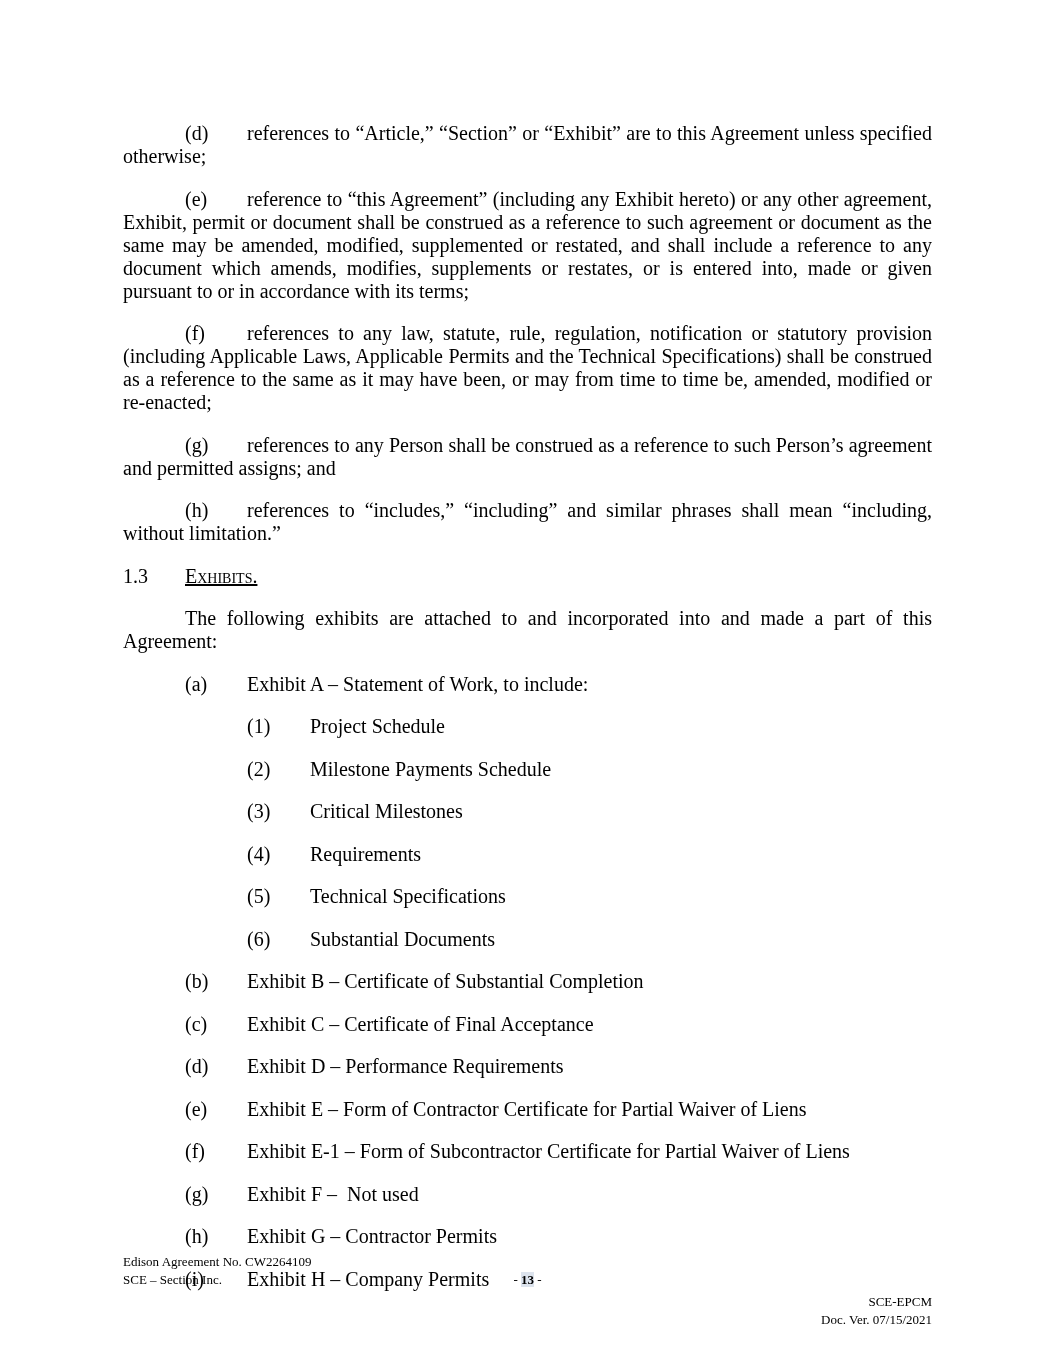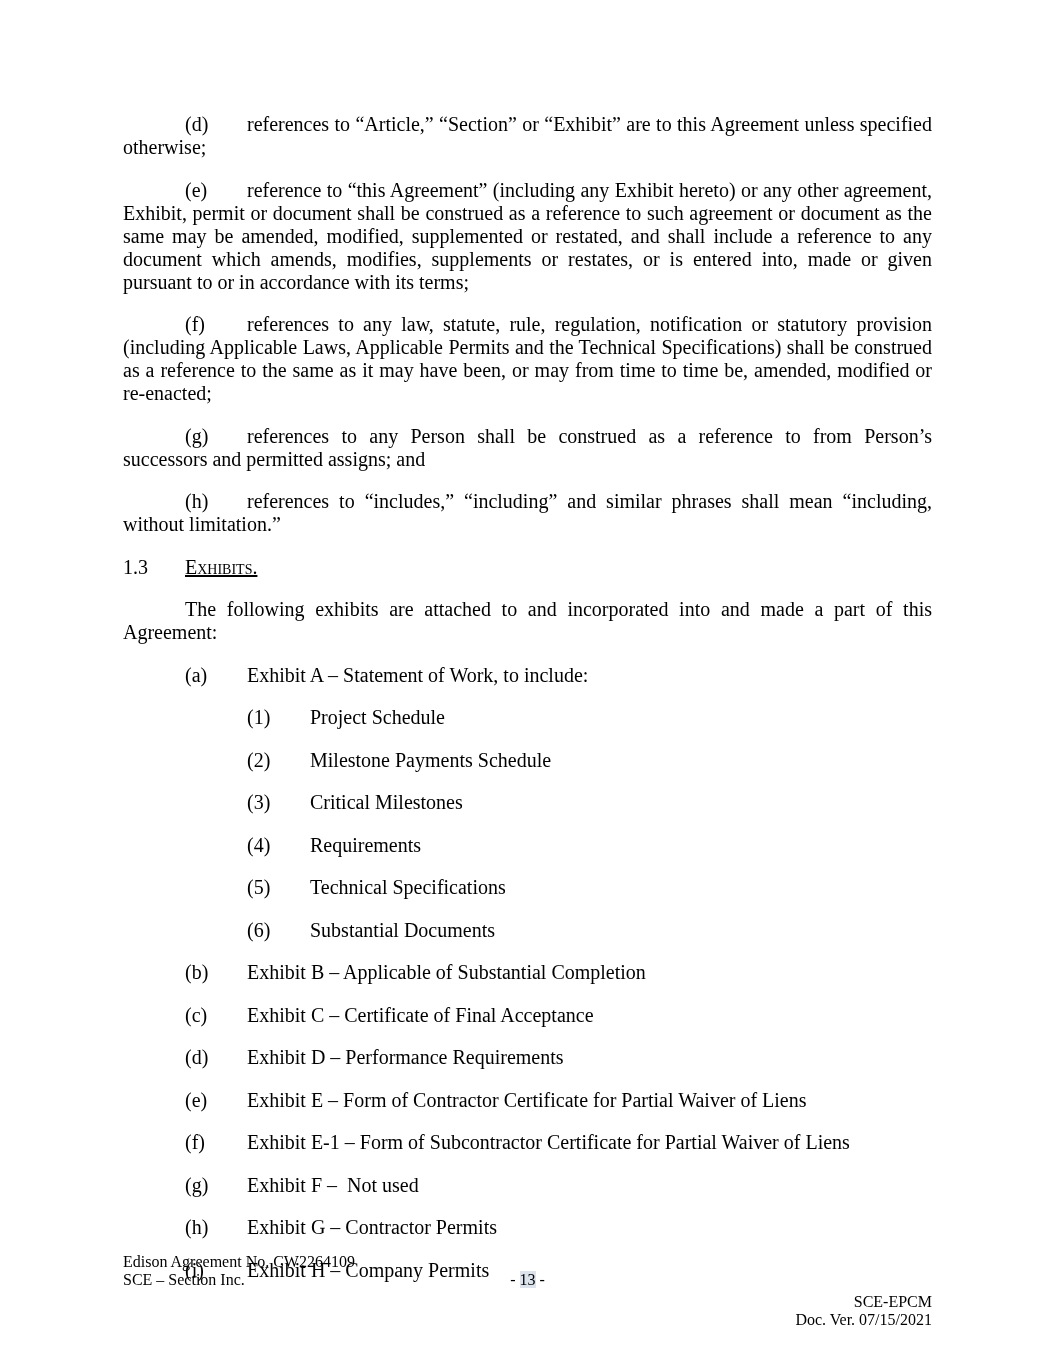--- a/index.html
+++ b/index.html
@@ -17,21 +17,21 @@
   }
   .page {
     position: absolute;
     inset: 0;
     background: #ffffff;
   }
   .body-text {
     position: absolute;
     left: 123px;
     right: 123px;
-    top: 113px;
+    top: 122px;
     font-size: 20px;
     line-height: 23px;
   }
   p.para {
     margin: 0 0 19.5px 0;
     text-align: justify;
   }
   .ind1 { text-indent: 62px; }
   .ind2 { text-indent: 124px; }
   .tab {
@@ -49,73 +49,73 @@
     font-variant-caps: small-caps;
     font-variant: small-caps;
     text-decoration: underline;
   }
   .item-text { white-space: pre-wrap; }
   .footer {
     position: absolute;
     left: 123px;
     right: 123px;
     top: 1253px;
-    font-size: 16px;
+    font-size: 13px;
     line-height: 18px;
     display: grid;
     grid-template-columns: 1fr auto 1fr;
   }
   .footer-left { text-align: left; }
   .footer-center { text-align: center; padding-top: 18px; }
   .footer-right { text-align: right; margin-top: 40px; }
 </style>
 </head>
 <body>
 
 <div class="page">
   <div class="body-text">
 
     <p class="para ind1"><span class="tab">(d)</span><span>references to “Article,” “Section” or “Exhibit” are to this Agreement unless specified otherwise;</span></p>
 
     <p class="para ind1"><span class="tab">(e)</span><span>reference to “this Agreement” (including any Exhibit hereto) or any other agreement, Exhibit, permit or document shall be construed as a reference to such agreement or document as the same may be amended, modified, supplemented or restated, and shall include a reference to any document which amends, modifies, supplements or restates, or is entered into, made or given pursuant to or in accordance with its terms;</span></p>
 
     <p class="para ind1"><span class="tab">(f)</span><span>references to any law, statute, rule, regulation, notification or statutory provision (including Applicable Laws, Applicable Permits and the Technical Specifications) shall be construed as a reference to the same as it may have been, or may from time to time be, amended, modified or re-enacted;</span></p>
 
-    <p class="para ind1"><span class="tab">(g)</span><span>references to any Person shall be construed as a reference to from Person’s successors and permitted assigns; and</span></p>
+    <p class="para ind1"><span class="tab">(g)</span><span>references to any Person shall be construed as a reference to such Person’s agreement and permitted assigns; and</span></p>
 
     <p class="para ind1"><span class="tab">(h)</span><span>references to “includes,” “including” and similar phrases shall mean “including, without limitation.”</span></p>
 
     <p class="para heading"><span class="tab">1.3</span><span class="sc-underline">Exhibits.</span></p>
 
     <p class="para ind1">The following exhibits are attached to and incorporated into and made a part of this Agreement:</p>
 
     <p class="para ind1"><span class="tab">(a)</span><span class="item-text">Exhibit A – Statement of Work, to include:</span></p>
 
     <p class="para ind2"><span class="tab2">(1)</span><span class="item-text">Project Schedule</span></p>
     <p class="para ind2"><span class="tab2">(2)</span><span class="item-text">Milestone Payments Schedule</span></p>
     <p class="para ind2"><span class="tab2">(3)</span><span class="item-text">Critical Milestones</span></p>
     <p class="para ind2"><span class="tab2">(4)</span><span class="item-text">Requirements</span></p>
     <p class="para ind2"><span class="tab2">(5)</span><span class="item-text">Technical Specifications</span></p>
     <p class="para ind2"><span class="tab2">(6)</span><span class="item-text">Substantial Documents</span></p>
 
-    <p class="para ind1"><span class="tab">(b)</span><span class="item-text">Exhibit B – Applicable of Substantial Completion</span></p>
+    <p class="para ind1"><span class="tab">(b)</span><span class="item-text">Exhibit B – Certificate of Substantial Completion</span></p>
     <p class="para ind1"><span class="tab">(c)</span><span class="item-text">Exhibit C – Certificate of Final Acceptance</span></p>
     <p class="para ind1"><span class="tab">(d)</span><span class="item-text">Exhibit D – Performance Requirements</span></p>
     <p class="para ind1"><span class="tab">(e)</span><span class="item-text">Exhibit E – Form of Contractor Certificate for Partial Waiver of Liens</span></p>
     <p class="para ind1"><span class="tab">(f)</span><span class="item-text">Exhibit E-1 – Form of Subcontractor Certificate for Partial Waiver of Liens</span></p>
     <p class="para ind1"><span class="tab">(g)</span><span class="item-text">Exhibit F – &nbsp;Not used</span></p>
     <p class="para ind1"><span class="tab">(h)</span><span class="item-text">Exhibit G – Contractor Permits</span></p>
     <p class="para ind1"><span class="tab">(i)</span><span class="item-text">Exhibit H – Company Permits</span></p>
 
   </div>
 
   <div class="footer">
     <div class="footer-left">
       <div>Edison Agreement No. CW2264109</div>
       <div>SCE – Section Inc.</div>
     </div>
-    <div class="footer-center"><span>- </span><span style="background: rgb(220, 227, 237);">13</span><span> -</span></div>
+    <div class="footer-center"><span>- </span><span style="background: rgb(220, 227, 237); font-weight: bold;">13</span><span> -</span></div>
     <div class="footer-right">
       <div>SCE-EPCM</div>
       <div>Doc. Ver. 07/15/2021</div>
     </div>
   </div>
 </div>
 
 </body></html>

